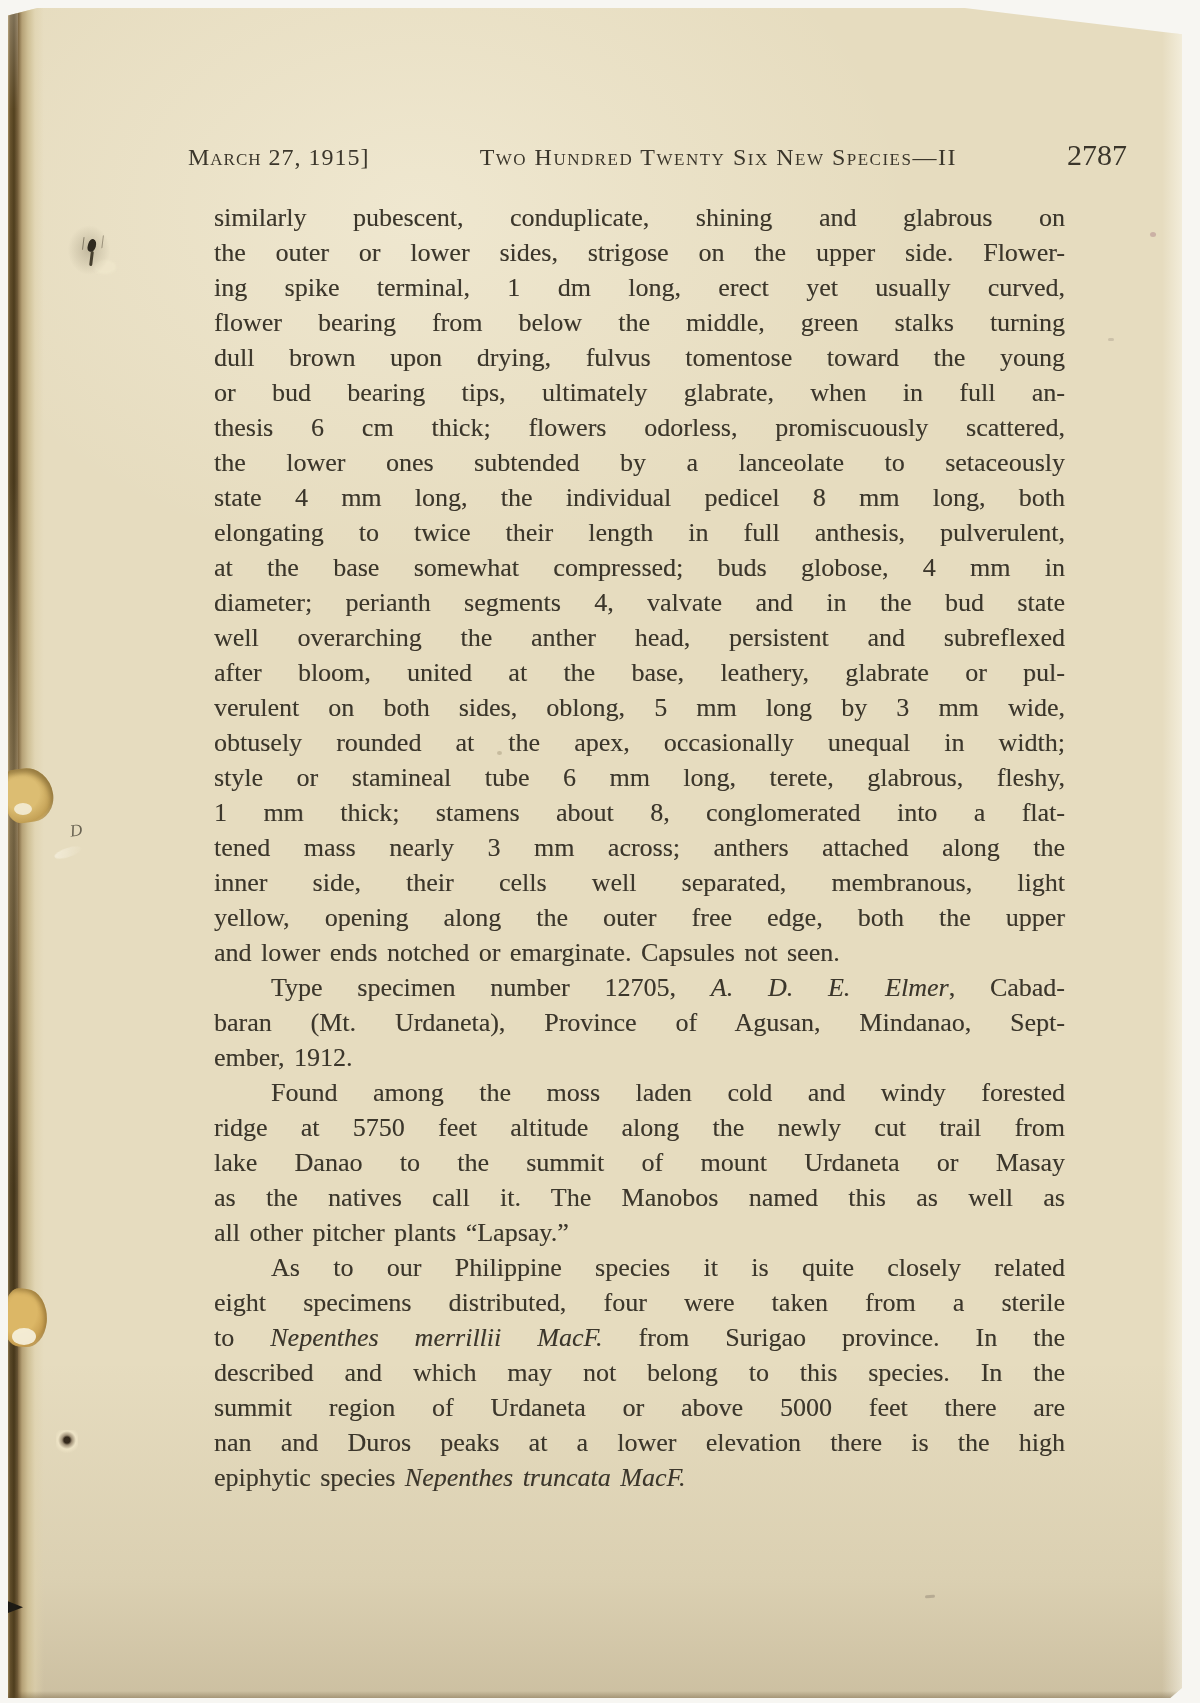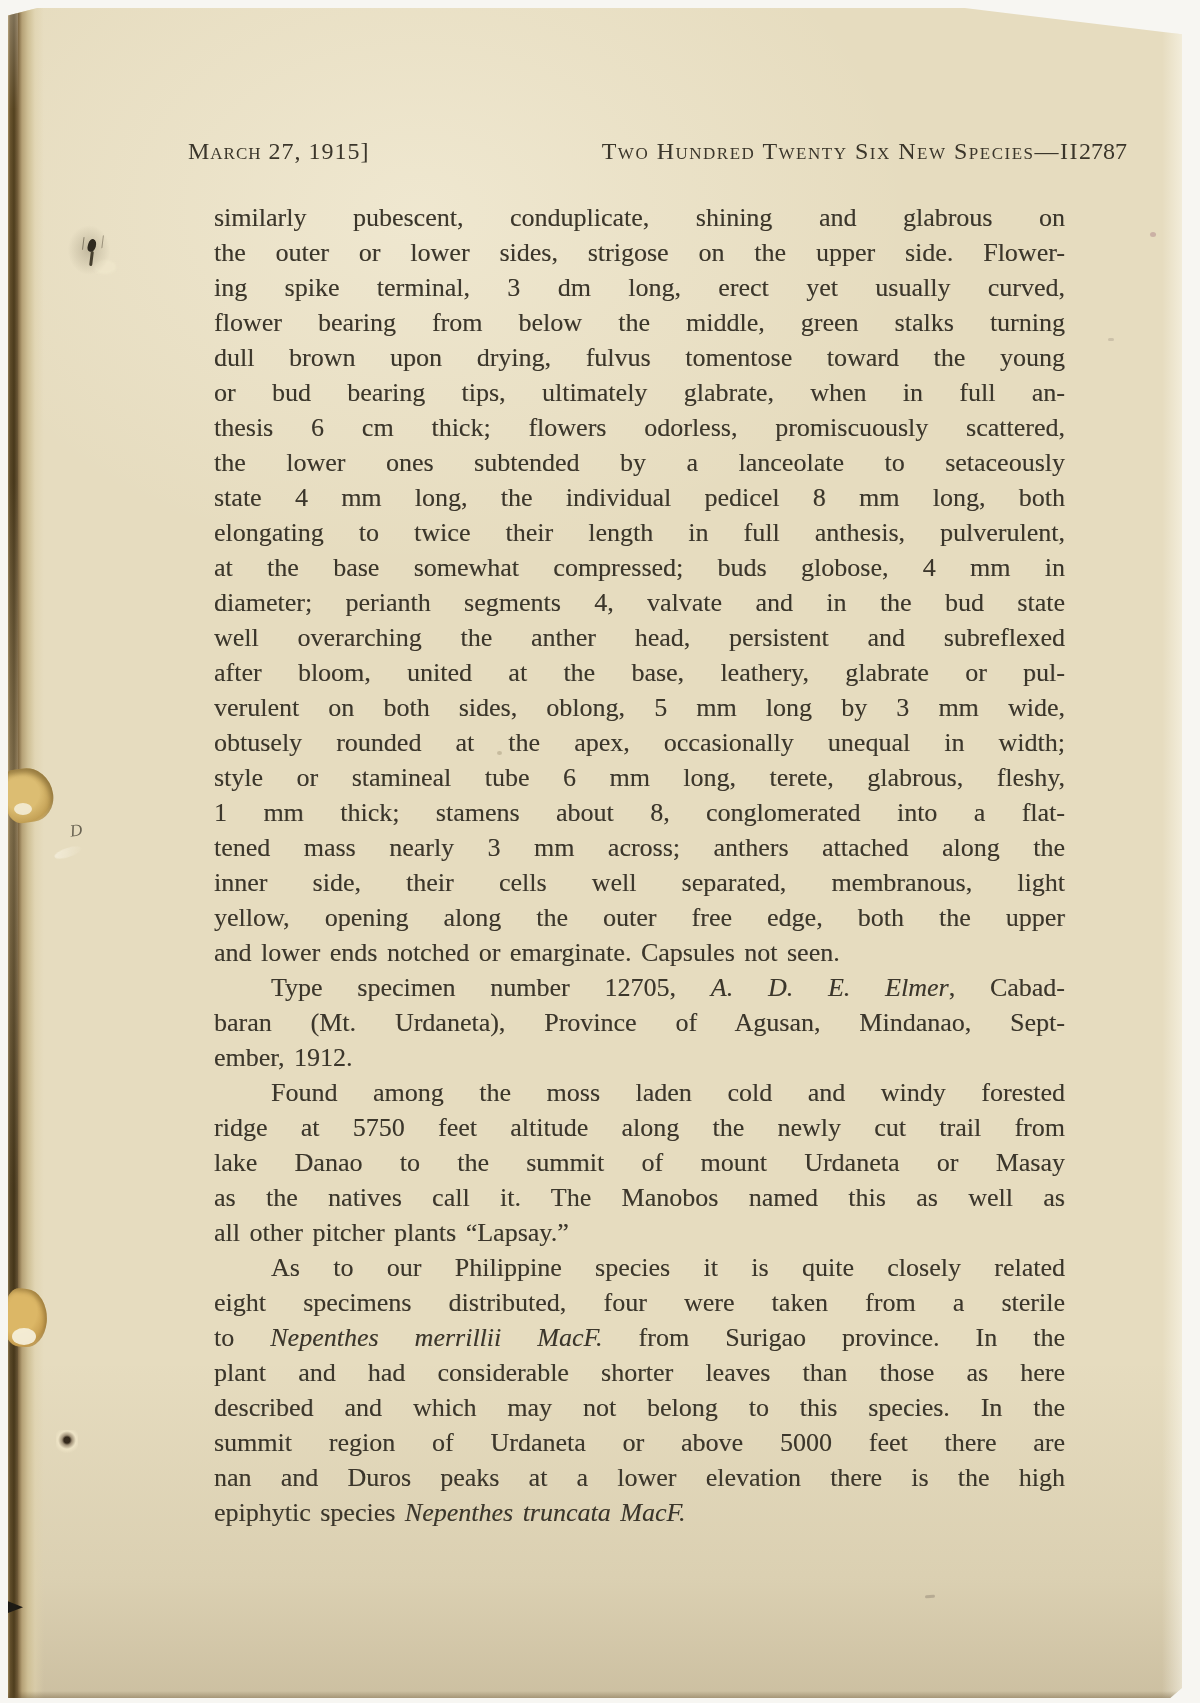--- a/index.html
+++ b/index.html
@@ -32,22 +32,22 @@
     background:linear-gradient(180deg,
       rgba(255,255,255,0.25) 0%, rgba(0,0,0,0) 6%,
       rgba(0,0,0,0.15) 28%, rgba(255,245,220,0.2) 46%,
       rgba(0,0,0,0.2) 70%, rgba(0,0,0,0.05) 100%);
   }
   .header{
     position:absolute;left:180px;right:55px;top:130px;
     display:flex;align-items:baseline;color:var(--ink,#3b362b);
   }
   .h-date{font-size:24px;font-variant-caps:small-caps;letter-spacing:1px;white-space:nowrap;}
-  .h-title{flex:1;text-align:right;font-size:24px;font-variant-caps:small-caps;letter-spacing:1.5px;white-space:nowrap;}
-  .h-num{font-size:24px;white-space:nowrap;}
+  .h-title{flex:1;text-align:center;font-size:24px;font-variant-caps:small-caps;letter-spacing:1.5px;white-space:nowrap;}
+  .h-num{font-size:30px;white-space:nowrap;}
   .text-block{
     position:absolute;left:206px;top:192px;width:851px;
     font-size:26px;line-height:35px;color:var(--ink,#3b362b);
     word-spacing:3px;
     text-shadow:0.3px 0.3px 0.5px rgba(58,52,40,0.35);
   }
   .line{text-align:justify;text-align-last:justify;}
   .line.last{text-align-last:left;}
   .line.indent{text-indent:57px;}
   .it{font-style:italic;}
@@ -99,21 +99,21 @@
 
     <div class="header">
       <span class="h-date">March 27, 1915]</span>
       <span class="h-title">Two Hundred Twenty Six New Species—II</span>
       <span class="h-num">2787</span>
     </div>
 
     <div class="text-block">
         <div class="line"><span class="">similarly pubescent, conduplicate, shining and glabrous on</span></div>
         <div class="line"><span class="">the outer or lower sides, strigose on the upper side. Flower-</span></div>
-        <div class="line"><span class="">ing spike terminal, 3 dm long, erect yet usually curved,</span></div>
+        <div class="line"><span class="">ing spike terminal, 1 dm long, erect yet usually curved,</span></div>
         <div class="line"><span class="">flower bearing from below the middle, green stalks turning</span></div>
         <div class="line"><span class="">dull brown upon drying, fulvus tomentose toward the young</span></div>
         <div class="line"><span class="">or bud bearing tips, ultimately glabrate, when in full an-</span></div>
         <div class="line"><span class="">thesis 6 cm thick; flowers odorless, promiscuously scattered,</span></div>
         <div class="line"><span class="">the lower ones subtended by a lanceolate to setaceously</span></div>
         <div class="line"><span class="">state 4 mm long, the individual pedicel 8 mm long, both</span></div>
         <div class="line"><span class="">elongating to twice their length in full anthesis, pulverulent,</span></div>
         <div class="line"><span class="">at the base somewhat compressed; buds globose, 4 mm in</span></div>
         <div class="line"><span class="">diameter; perianth segments 4, valvate and in the bud state</span></div>
         <div class="line"><span class="">well overarching the anther head, persistent and subreflexed</span></div>
@@ -130,21 +130,20 @@
         <div class="line"><span class="">baran (Mt. Urdaneta), Province of Agusan, Mindanao, Sept-</span></div>
         <div class="line last"><span class="">ember, 1912.</span></div>
         <div class="line indent"><span class="">Found among the moss laden cold and windy forested</span></div>
         <div class="line"><span class="">ridge at 5750 feet altitude along the newly cut trail from</span></div>
         <div class="line"><span class="">lake Danao to the summit of mount Urdaneta or Masay</span></div>
         <div class="line"><span class="">as the natives call it. The Manobos named this as well as</span></div>
         <div class="line last"><span class="">all other pitcher plants “Lapsay.”</span></div>
         <div class="line indent"><span class="">As to our Philippine species it is quite closely related</span></div>
         <div class="line"><span class="">eight specimens distributed, four were taken from a sterile</span></div>
         <div class="line"><span class="">to </span><span class="it">Nepenthes merrillii MacF.</span><span class=""> from Surigao province. In the</span></div>
-        <div class="line"><span class="">plant and had considerable shorter leaves than those as here</span></div>
         <div class="line"><span class="">described and which may not belong to this species. In the</span></div>
         <div class="line"><span class="">summit region of Urdaneta or above 5000 feet there are</span></div>
         <div class="line"><span class="">nan and Duros peaks at a lower elevation there is the high</span></div>
         <div class="line last"><span class="">epiphytic species </span><span class="it">Nepenthes truncata MacF.</span></div>
       </div>
 
     <div class="blemish ink-light"></div>
     <div class="blemish ink-blemish"></div>
     <div class="blemish edge-tear-top"></div>
     <div class="blemish edge-tear-fleck"></div>

